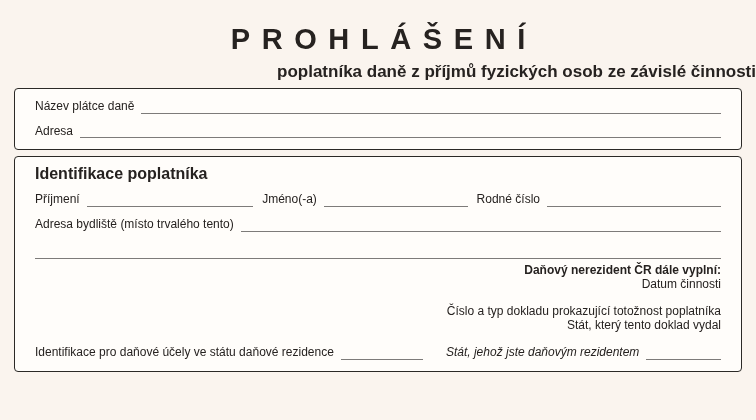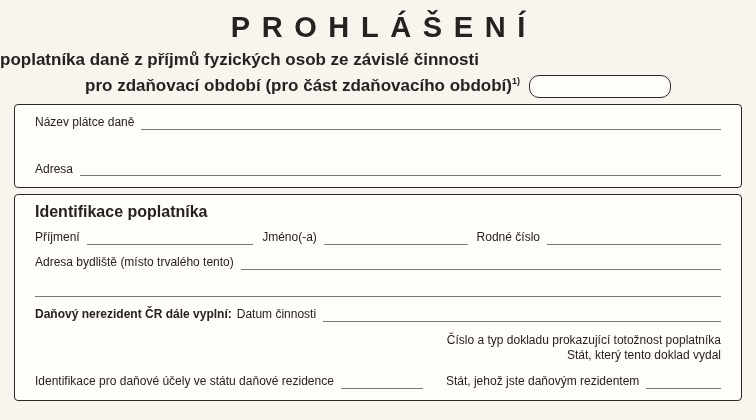--- a/index.html
+++ b/index.html
@@ -3,28 +3,28 @@
 <meta charset="utf-8">
 <style>
   * { margin:0; padding:0; box-sizing:border-box; }
   html,body { width:756px; height:420px; }
   body {
     background:#faf4ee;
     color:#262220;
     font-family:"Liberation Sans", sans-serif;
     overflow:hidden;
   }
-  .page { position:relative; width:756px; height:420px; padding-top:12px; }
+  .page { position:relative; width:756px; height:420px; padding-top:24px; }
 
   
   .title {
     text-align:center; font-weight:bold; font-size:29px;
     letter-spacing:0.40em; text-indent:0.40em; line-height:1.1;
   }
-  .sub1 { text-align:left; font-weight:bold; font-size:17px; margin-top:6px; }
+  .sub1 { text-align:right; font-weight:bold; font-size:17px; margin-top:6px; }
   .sub2row { display:flex; justify-content:center; align-items:center; margin-top:5px; }
   .sub2 { font-weight:bold; font-size:17px; }
   sup.fnref { font-size:9px; font-weight:bold; vertical-align:super; line-height:0; }
   .period-box {
     width:142px; height:23px; margin-left:9px;
     border:1.6px solid #2b2926; border-radius:10px; background:#fffdfa;
   }
 
   
   .intro { margin:9px 16px 0 22px; font-weight:bold; font-size:11px; line-height:1.6; }
@@ -47,32 +47,28 @@
   .fill.noml { margin-left:0; }
   .boxheading { font-weight:bold; font-size:16px; margin-top:3px; }
 </style>
 </head>
 <body>
 
 <div class="page">
 
   <div class="title">PROHLÁŠENÍ</div>
   <div class="sub1">poplatníka daně z příjmů fyzických osob ze závislé činnosti</div>
-  <div class="sub2row">
-    <span class="sub2"><span>pro zdaňovací období (pro část zdaňovacího období)</span><sup class="fnref">1)</sup></span>
-    <span class="period-box"></span>
-  </div>
 
 
   <div class="formbox">
     <div class="frow" style="margin-top:6px;">
       <span class="lbl">Název plátce daně</span>
       <span class="fill"></span>
     </div>
-    <div class="frow" style="margin-top:33px;">
+    <div class="frow" style="margin-top:11px;">
       <span class="lbl">Adresa</span>
       <span class="fill"></span>
     </div>
   </div>
 
   <div class="formbox">
     <div class="boxheading">Identifikace poplatníka</div>
 
     <div class="frow" style="margin-top:10px;">
       <span class="lbl">Příjmení</span>
@@ -85,34 +81,34 @@
 
     <div class="frow" style="margin-top:11px;">
       <span class="lbl">Adresa bydliště (místo trvalého tento)</span>
       <span class="fill"></span>
     </div>
 
     <div class="frow" style="margin-top:14px;">
       <span class="fill noml"></span>
     </div>
 
-    <div class="frow" style="margin-top:11px;">
+    <div class="frow" style="margin-top:5px;flex-direction:column;">
       <span class="lbl bold">Daňový nerezident ČR dále vyplní:</span>
       <span class="lbl" style="margin-left:5px;">Datum činnosti</span>
       <span class="fill"></span>
     </div>
 
     <div class="frow" style="margin-top:12px;flex-direction:column;">
       <span class="lbl">Číslo a typ dokladu prokazující totožnost poplatníka</span>
       <span class="fill" style="flex:1.18;"></span>
       <span class="lbl" style="margin-left:9px;">Stát, který tento doklad vydal</span>
       <span class="fill"></span>
     </div>
 
     <div class="frow" style="margin-top:12px;">
       <span class="lbl">Identifikace pro daňové účely ve státu daňové rezidence</span>
       <span class="fill" style="flex:1.1;"></span>
-      <span class="lbl" style="margin-left:23px;">Stát, jehož jste daňovým rezidentem</span>
+      <span class="lbl" style="margin-left:23px;font-style:italic;">Stát, jehož jste daňovým rezidentem</span>
       <span class="fill"></span>
     </div>
   </div>
 
 </div>
 
 </body></html>

